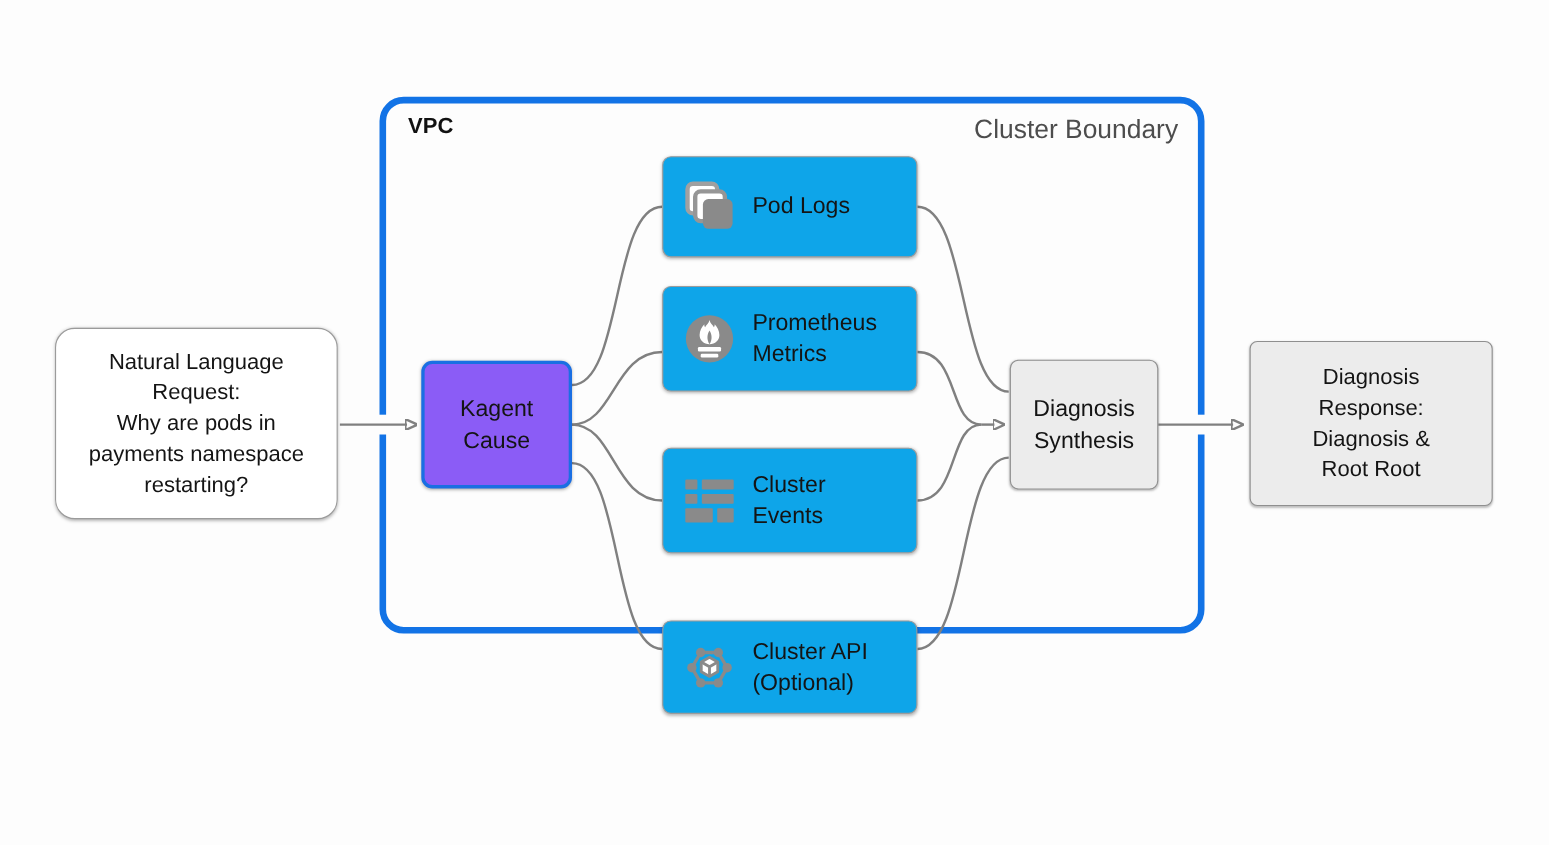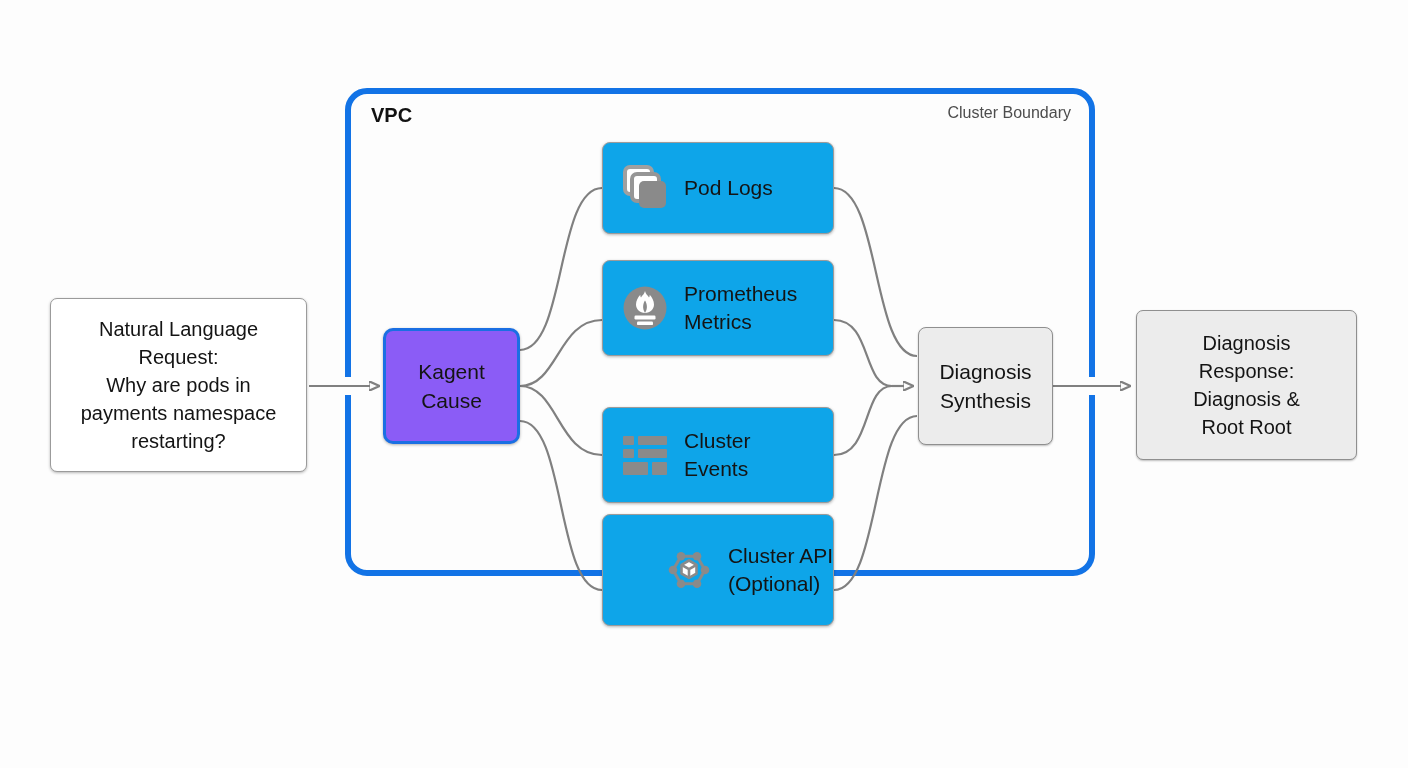--- a/index.html
+++ b/index.html
@@ -13,56 +13,56 @@
     position:absolute; left:345px; top:88px; width:750px; height:488px;
     box-sizing:border-box; border:6px solid #1273e6; border-radius:22px;
     z-index:1; background:transparent;
   }
   .vpc-label {
     position:absolute; left:20px; top:10px;
     font-size:20px; font-weight:700; color:#111;
   }
   .boundary-label {
     position:absolute; right:18px; top:10px;
-    font-size:16px; font-weight:400; color:#4d4d4d;
+    font-size:24px; font-weight:400; color:#4d4d4d;
   }
   
   svg.connectors { position:absolute; left:0; top:0; z-index:2; }
   svg.connectors path { fill:none; stroke:#808080; stroke-width:2.2; }
   
   .node {
     position:absolute; z-index:3; box-sizing:border-box;
     display:flex; align-items:center; justify-content:center;
   }
   .node .lines { text-align:center; }
   .node .line { display:block; }
   #request {
     left:50px; top:298px; width:257px; height:174px;
-    background:#ffffff; border:1.5px solid #9b9b9b; border-radius:7px;
+    background:#ffffff; border:1.5px solid #9b9b9b; border-radius:18px;
     box-shadow:0 1px 3px rgba(0,0,0,.28);
     font-size:20px; line-height:28px;
   }
   #agent {
     left:383px; top:328px; width:137px; height:116px;
     background:#8b5cf6; border:3px solid #1a6fe3; border-radius:10px;
     box-shadow:0 1px 3px rgba(0,0,0,.3);
     font-size:21px; line-height:29px;
   }
   .source {
     left:602px; width:232px;
     background:#0ea5e9; border:1.5px solid #9b9b9b; border-radius:8px;
     box-shadow:0 1px 3px rgba(0,0,0,.28);
     justify-content:flex-start; padding-left:18px; gap:15px;
     font-size:21px; line-height:28px;
   }
   .source .lines { text-align:left; }
   #pod-logs       { top:142px; height:92px; }
   #prometheus     { top:260px; height:96px; }
   #cluster-events { top:407px; height:96px; }
-  #cluster-api    { top:514px; height:112px;justify-content:flex-end; }
+  #cluster-api    { top:564px; height:85px; }
   .icon { width:48px; height:48px; flex:0 0 auto; display:block; }
   #synthesis {
     left:918px; top:327px; width:135px; height:118px;
     background:#ececec; border:1.5px solid #8f8f8f; border-radius:8px;
     box-shadow:0 1px 2px rgba(0,0,0,.25);
     font-size:21px; line-height:29px;
   }
   #response {
     left:1136px; top:310px; width:221px; height:150px;
     background:#ececec; border:1.5px solid #8f8f8f; border-radius:7px;

